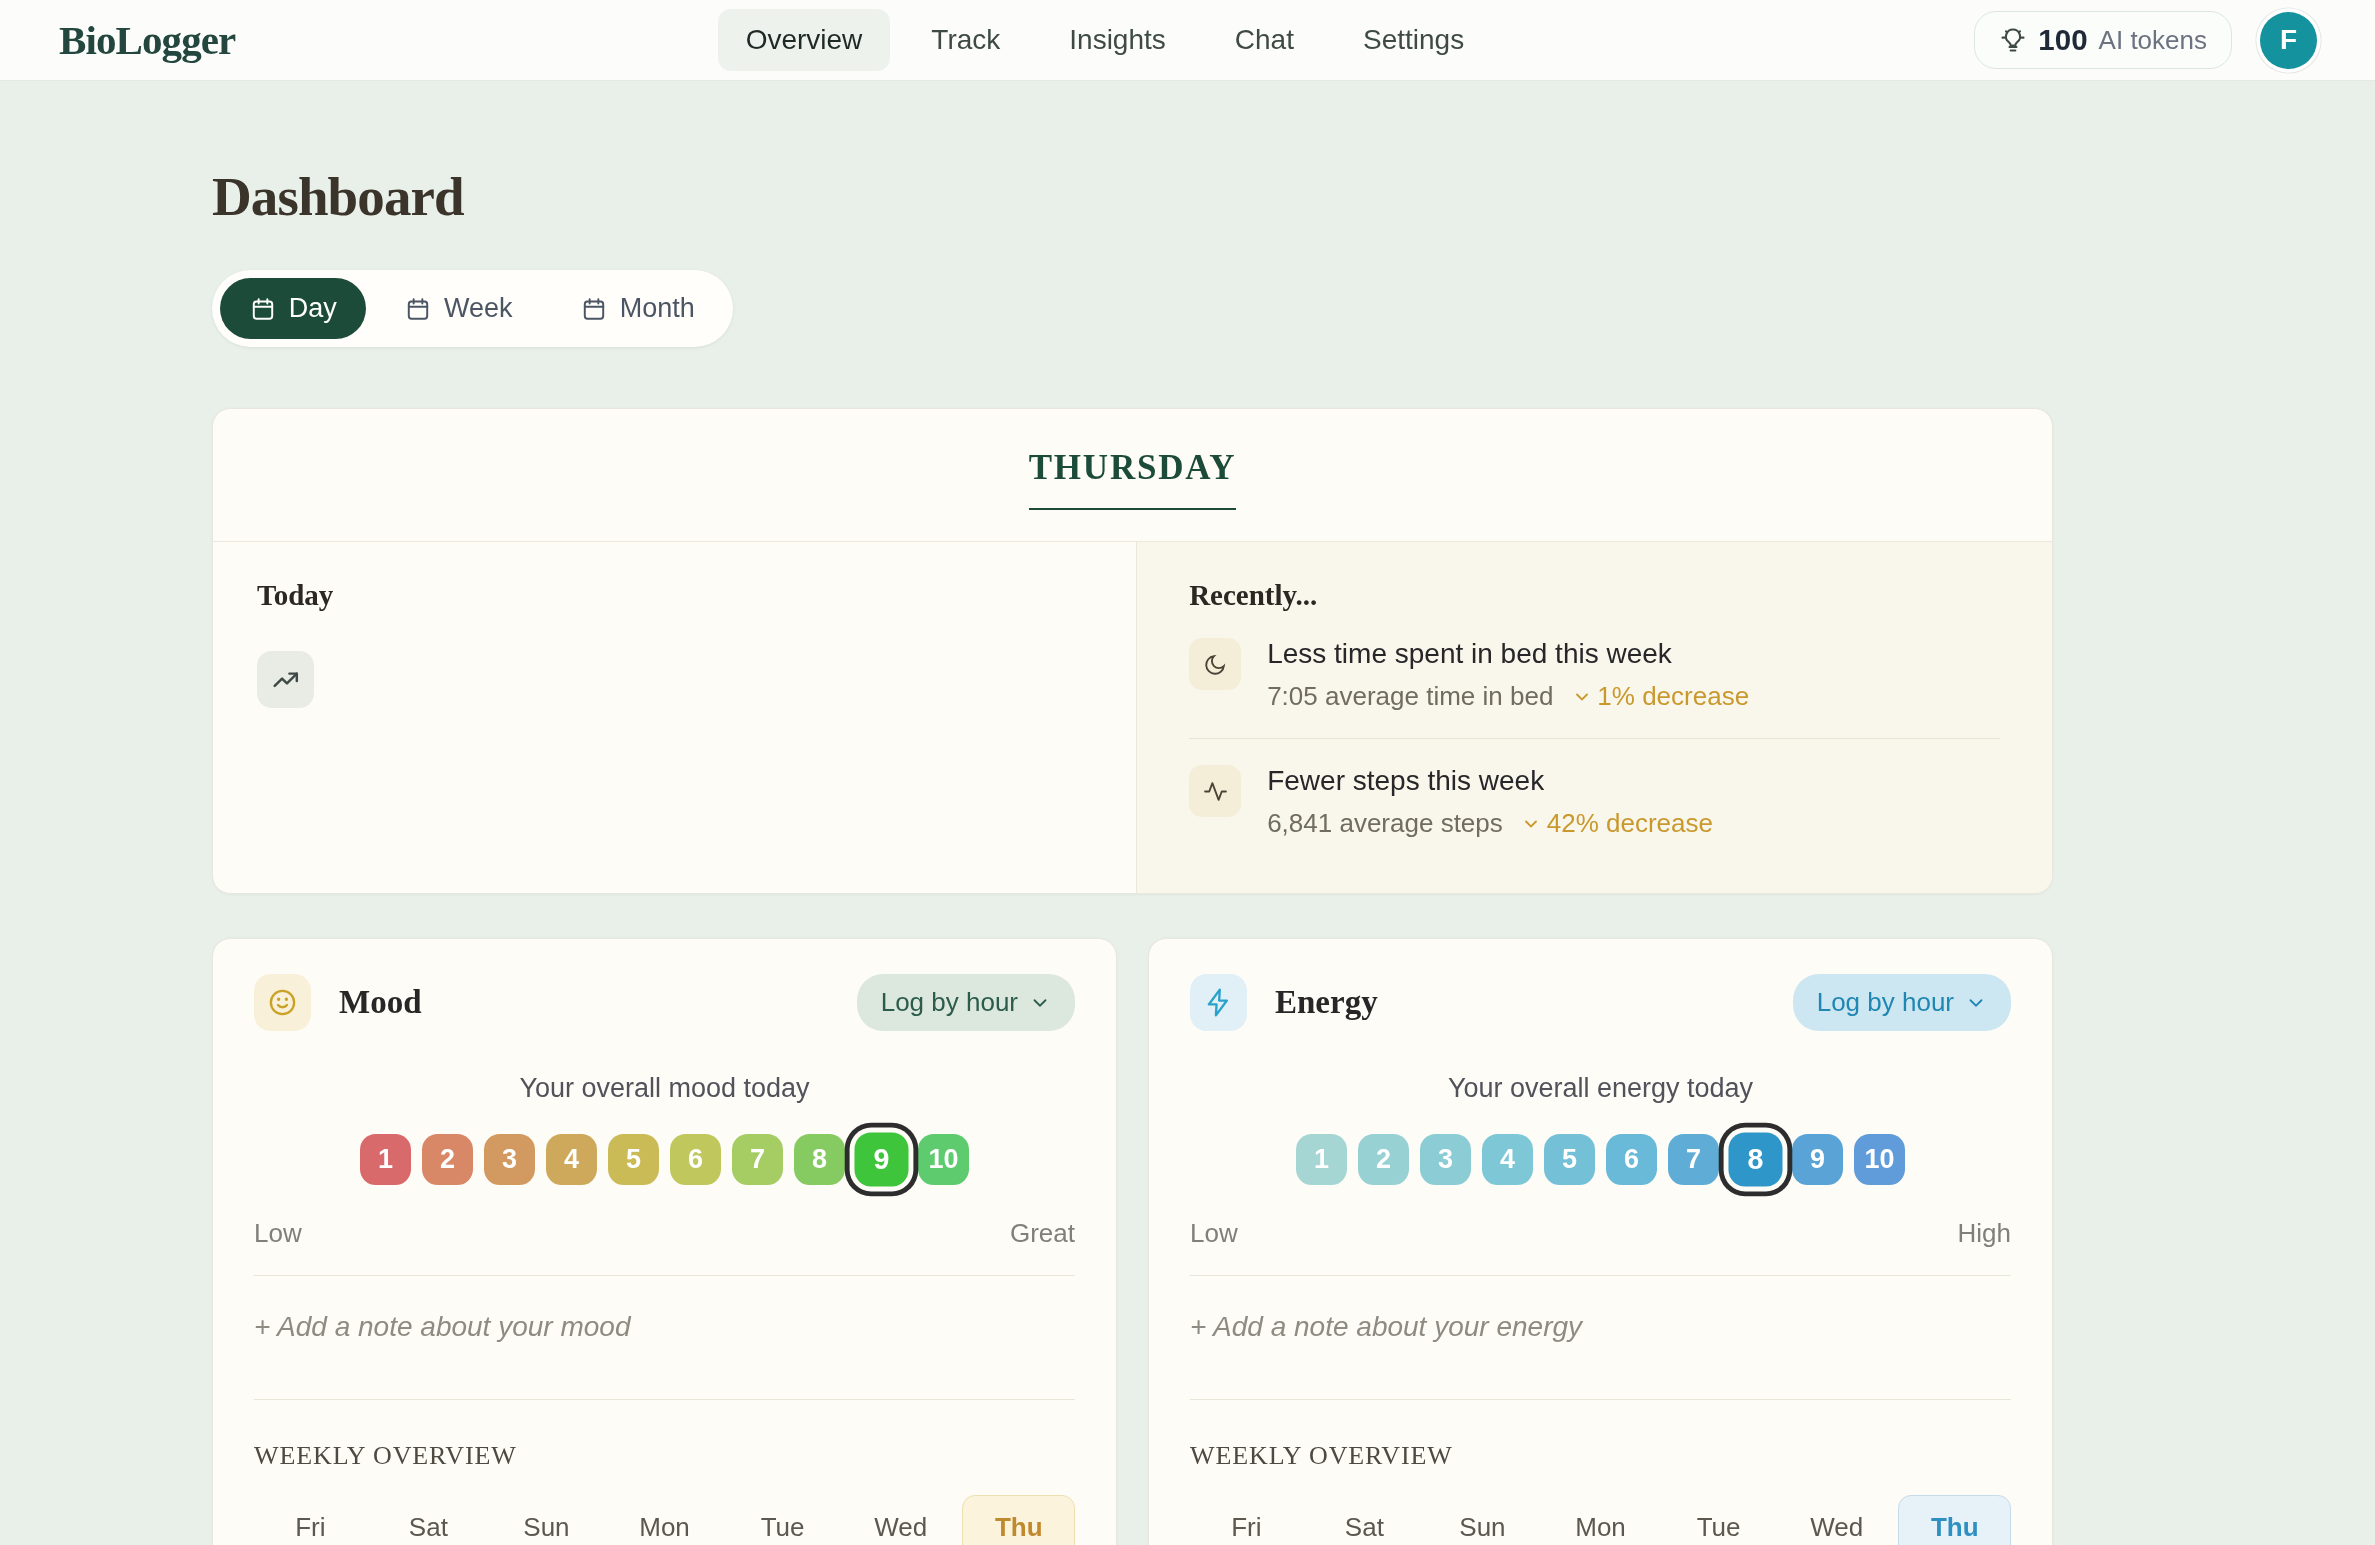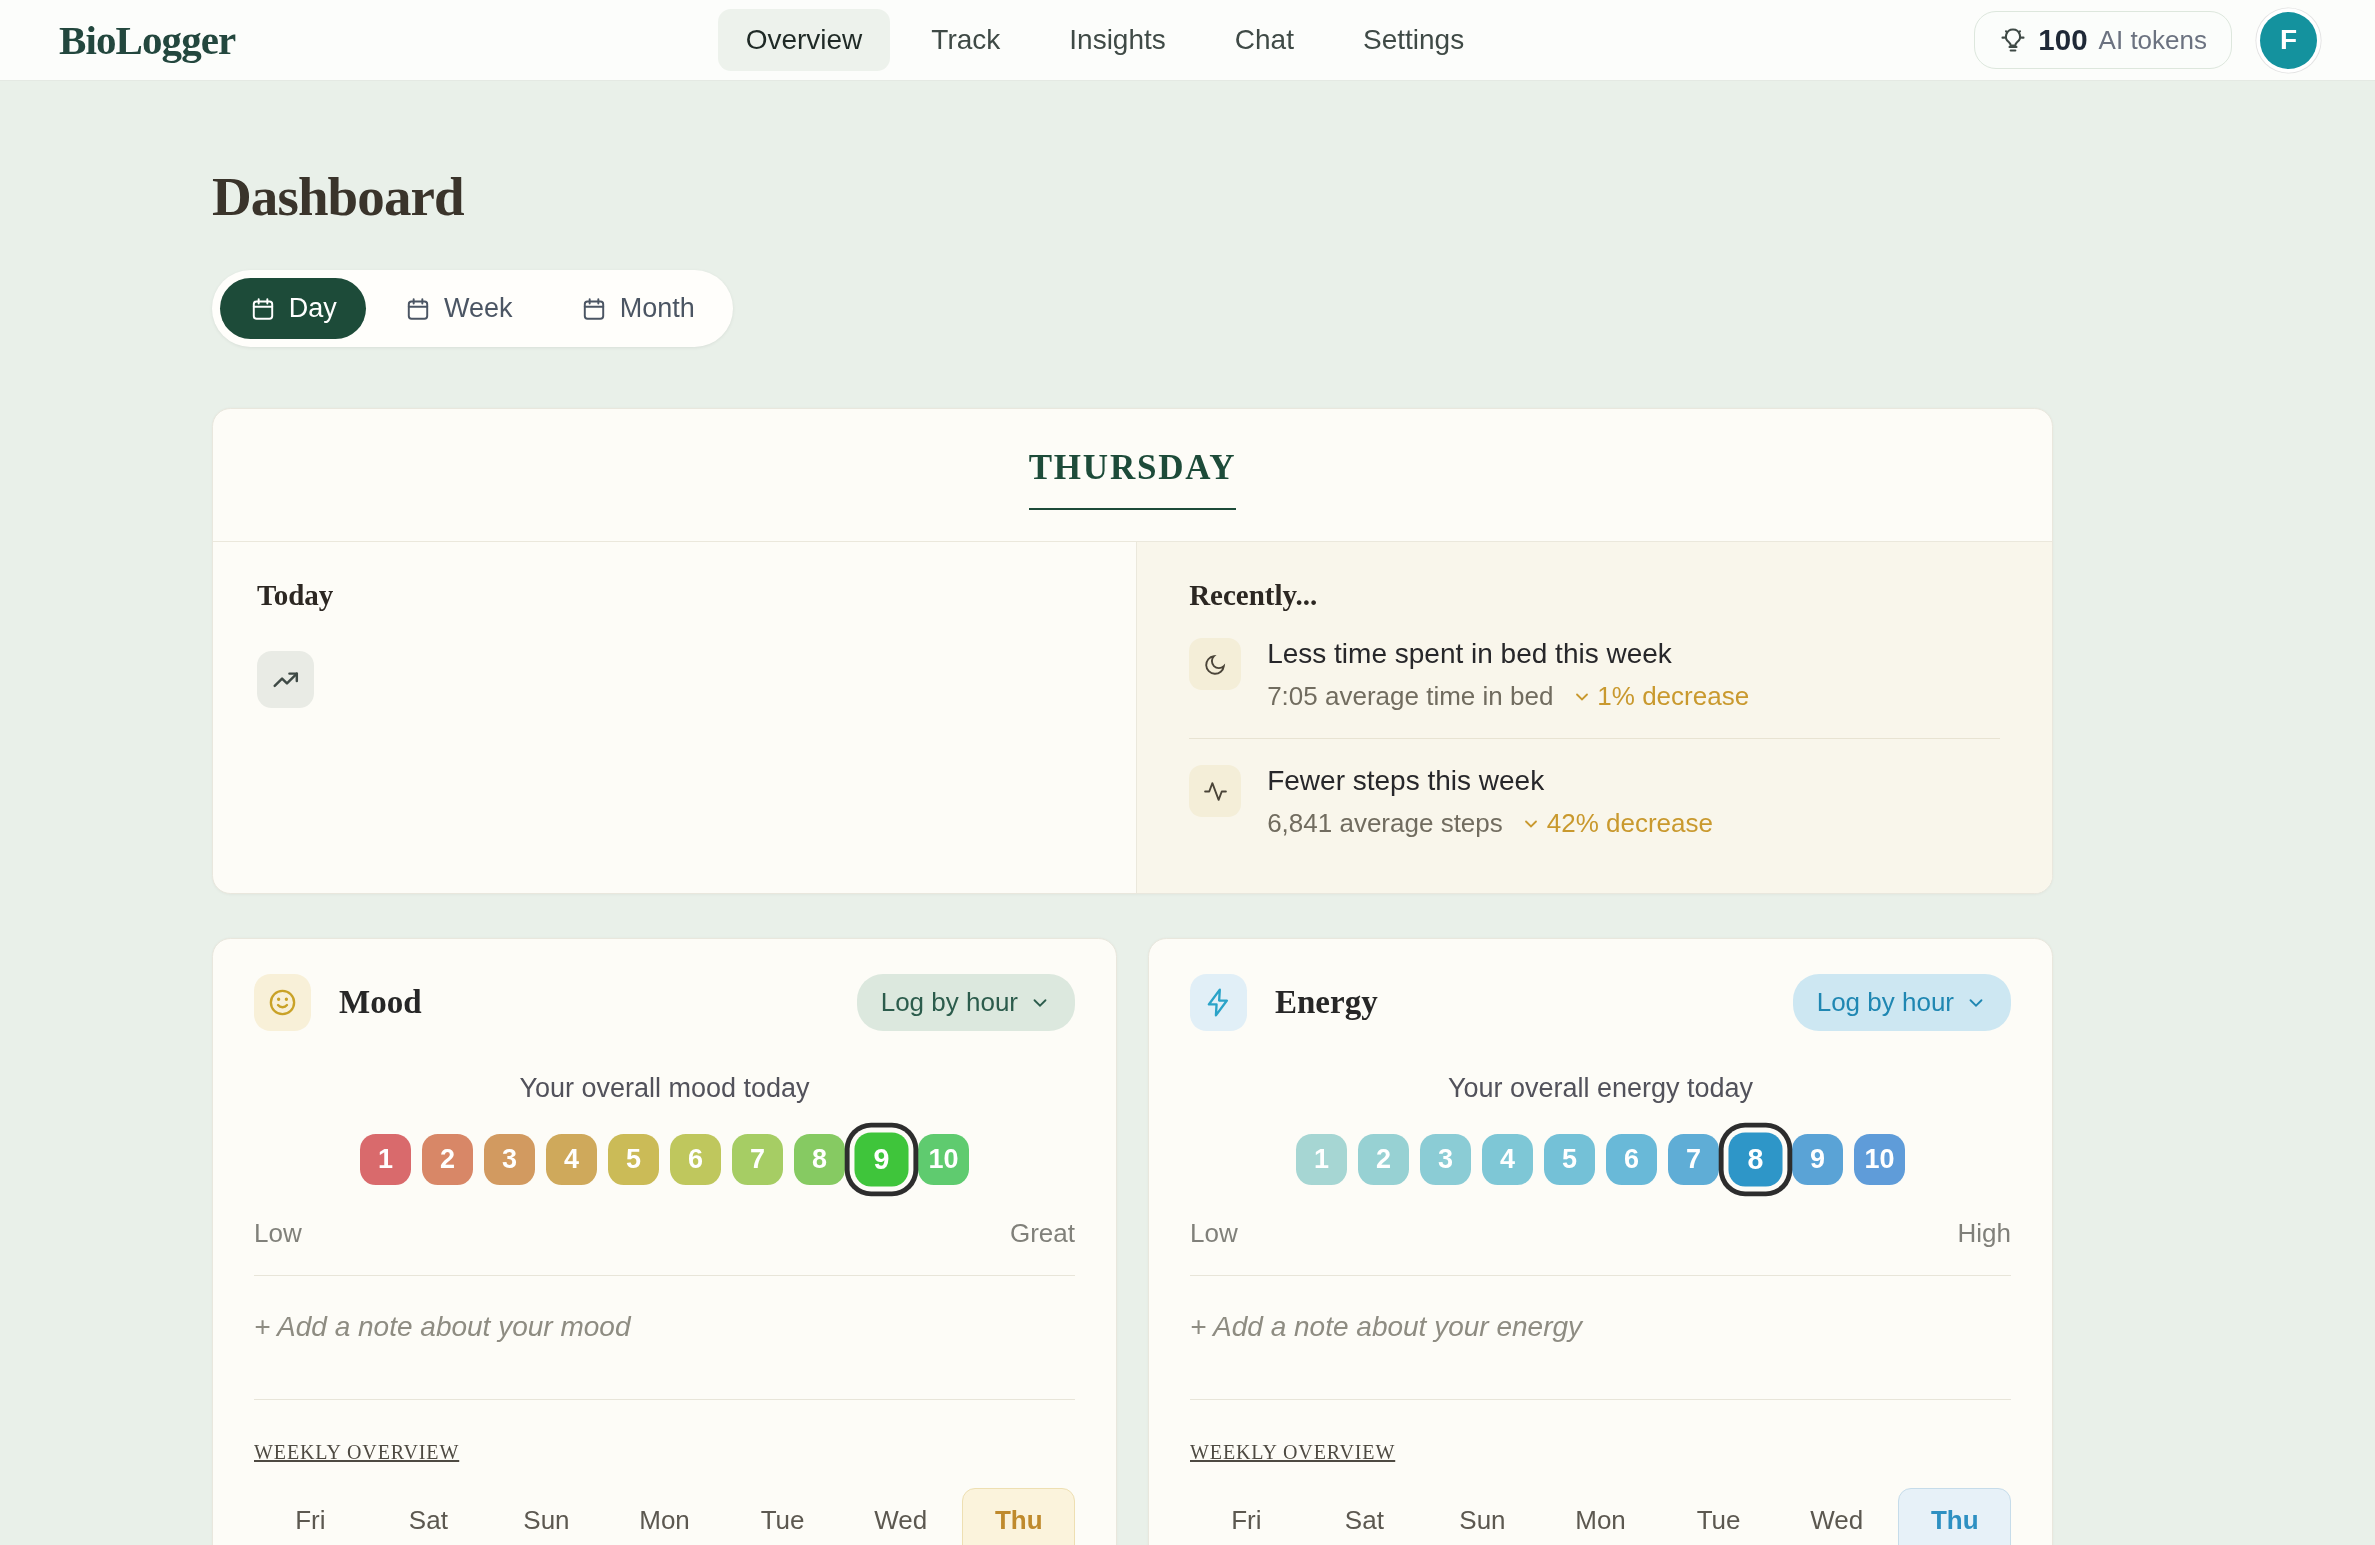--- a/index.html
+++ b/index.html
@@ -125,22 +125,22 @@
     display:flex; justify-content:space-between; margin-top:33px;
     font-size:26px; color:#80807a; padding-bottom:26px; border-bottom:0.9px solid #e8e5d9;
   }
   .note-input {
     width:100%; margin-top:35px; padding-bottom:56px; border:none; outline:none; background:transparent;
     border-bottom:0.9px solid #e8e5d9; font-family:"Liberation Sans",sans-serif;
     font-style:italic; font-size:28px; color:#55534a;
   }
   .note-input::placeholder { color:#8e8c82; }
   .weekly-heading {
-    font-family:"Liberation Serif",serif; font-size:20px; color:#4e4a42;
-    letter-spacing:0.9px; margin-top:41px;text-decoration:underline;
+    font-family:"Liberation Serif",serif; font-size:26px; color:#4e4a42;
+    letter-spacing:0.9px; margin-top:41px;
   }
   .week-row { display:flex; margin-top:24px; gap:5.5px; }
   .week-cell { flex:1; text-align:center; padding:16.6px 0 22px; border-radius:13px; border:1.8px solid transparent; }
   .day-label { font-size:26px; color:#5c5850; margin-bottom:18.5px; }
   .day-circle {
     width:43px; height:43px; border-radius:50%; margin:0 auto;
     display:flex; align-items:center; justify-content:center;
     color:#fff; font-size:26px; font-weight:600;
   }
   .mood-week .week-cell.active { background:#fbf3dc; border-color:#eedfb2; }

